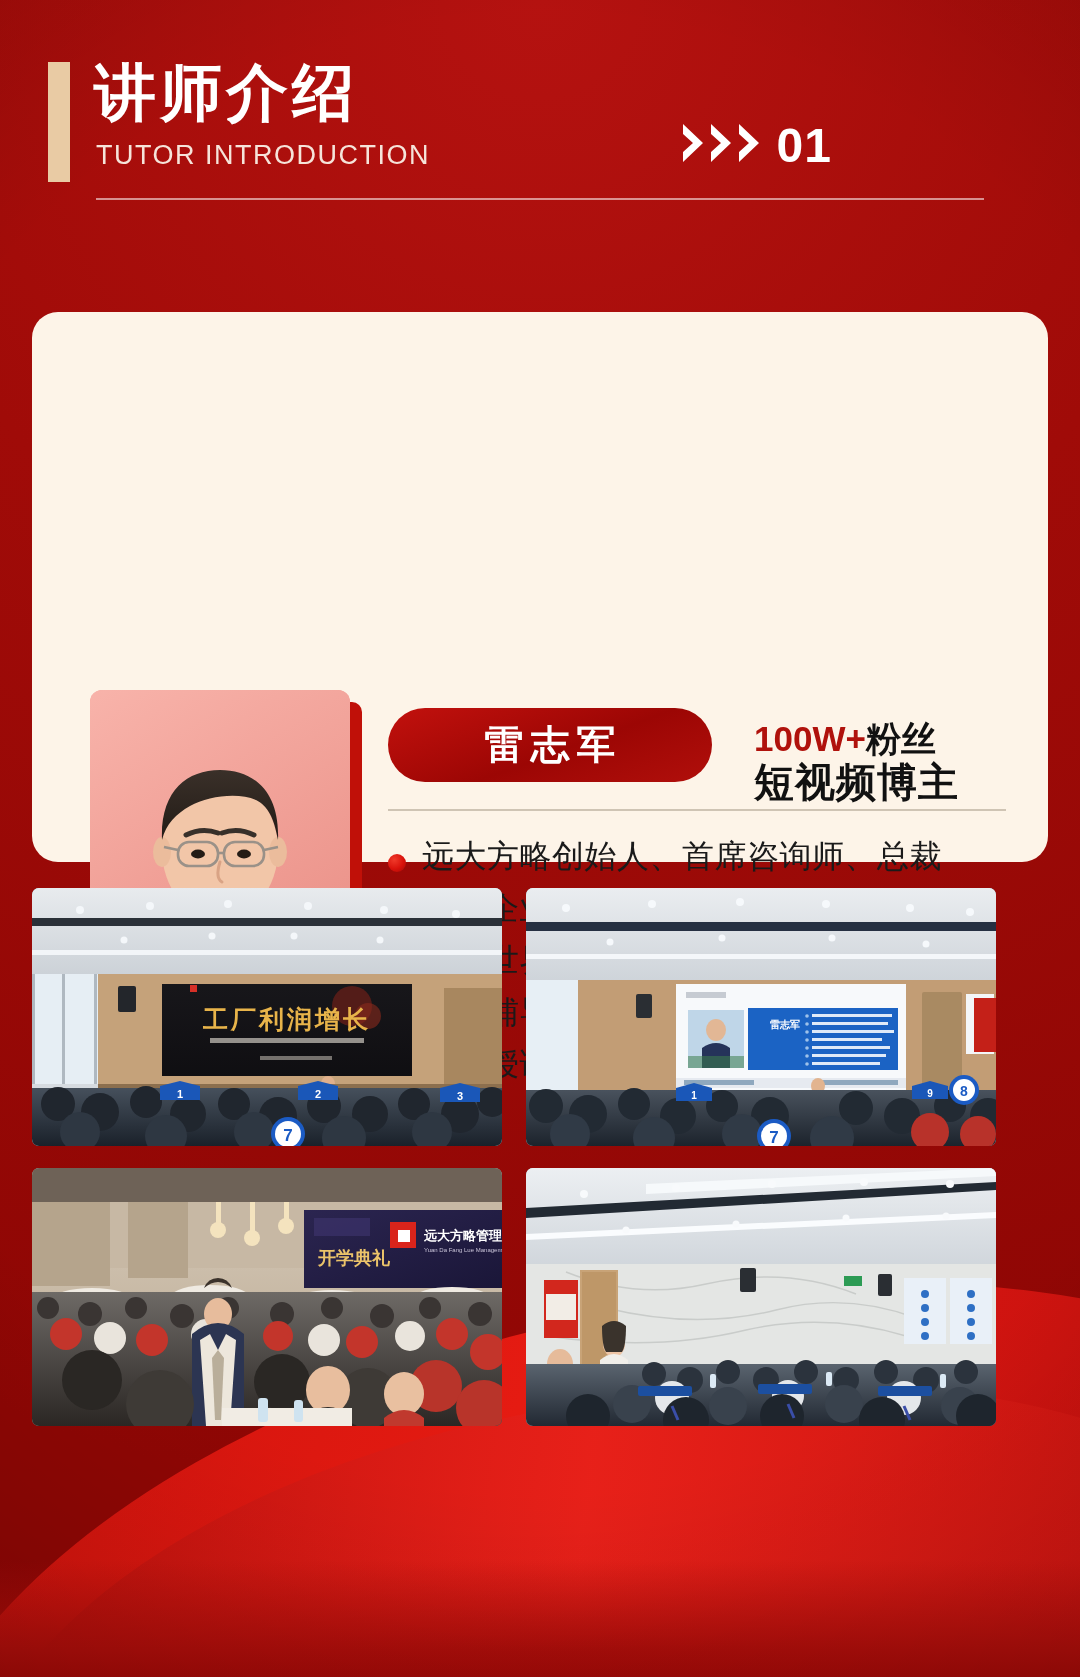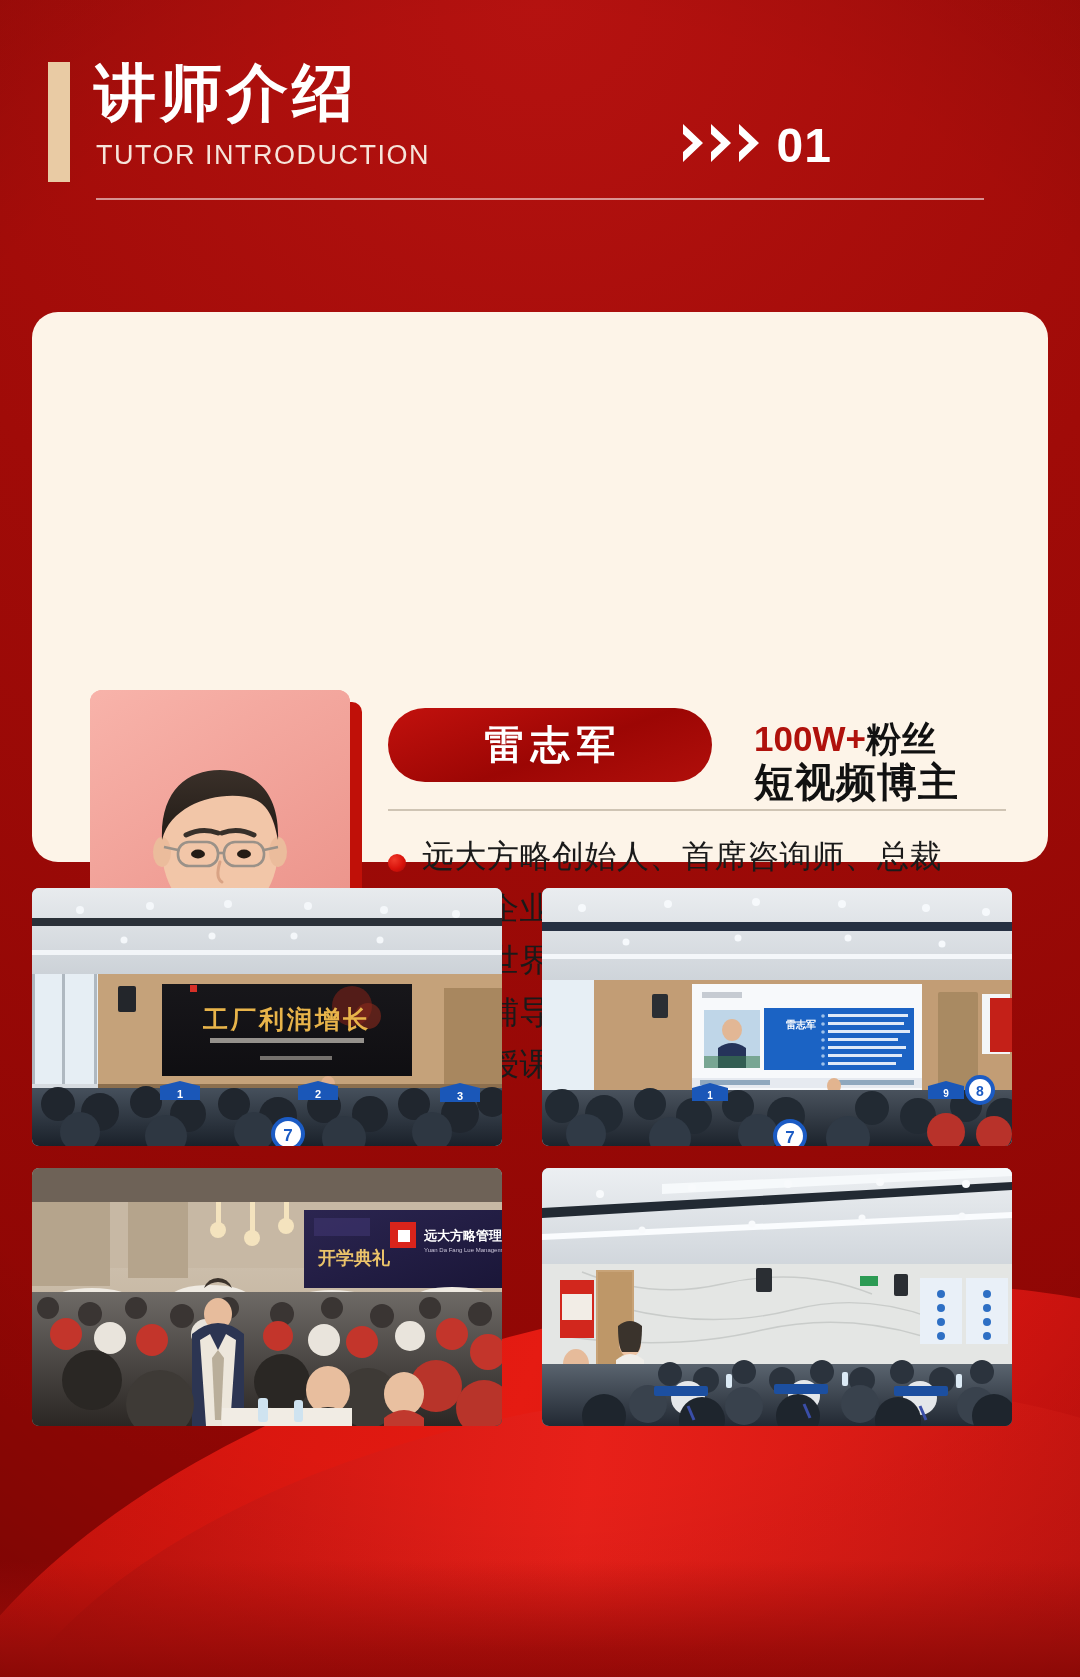--- a/index.html
+++ b/index.html
@@ -124,21 +124,21 @@
   }
   .btext{
     font-size:32px;color:#1A1A1A;line-height:1.45;white-space:nowrap;
     letter-spacing:.5px;
   }
 
   
   .grid{
     position:absolute;left:32px;top:888px;width:1016px;height:538px;
     display:grid;grid-template-columns:470px 470px;grid-template-rows:258px 258px;
-    gap:22px 40px;
+    gap:22px 24px;
   }
   .gphoto{
     border-radius:7px;overflow:hidden;position:relative;background:#1b2430;
   }
   .gphoto svg{position:absolute;left:0;top:0;width:100%;height:100%;}
 </style>
 </head>
 <body>
 
 <div id="poster">

